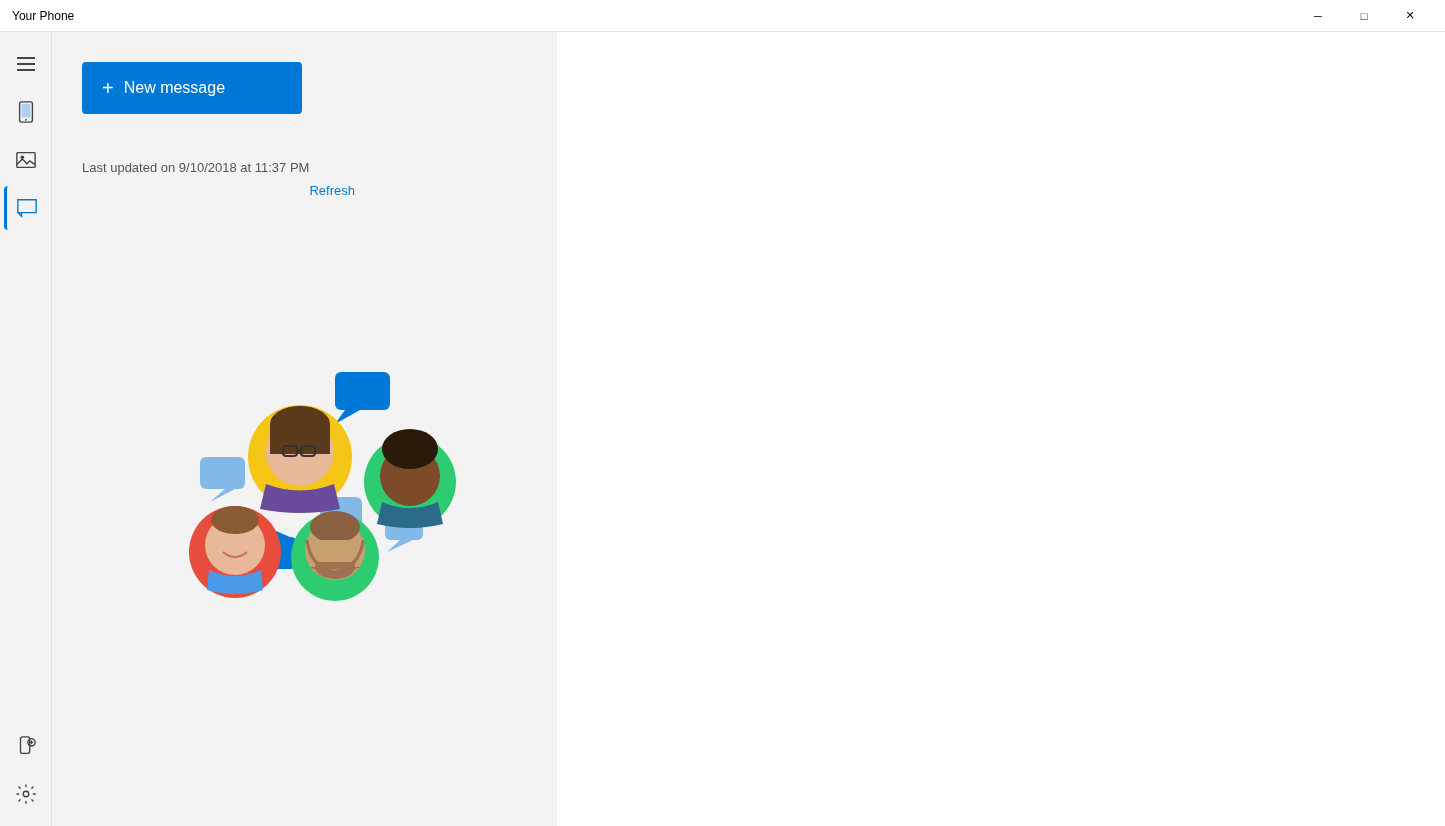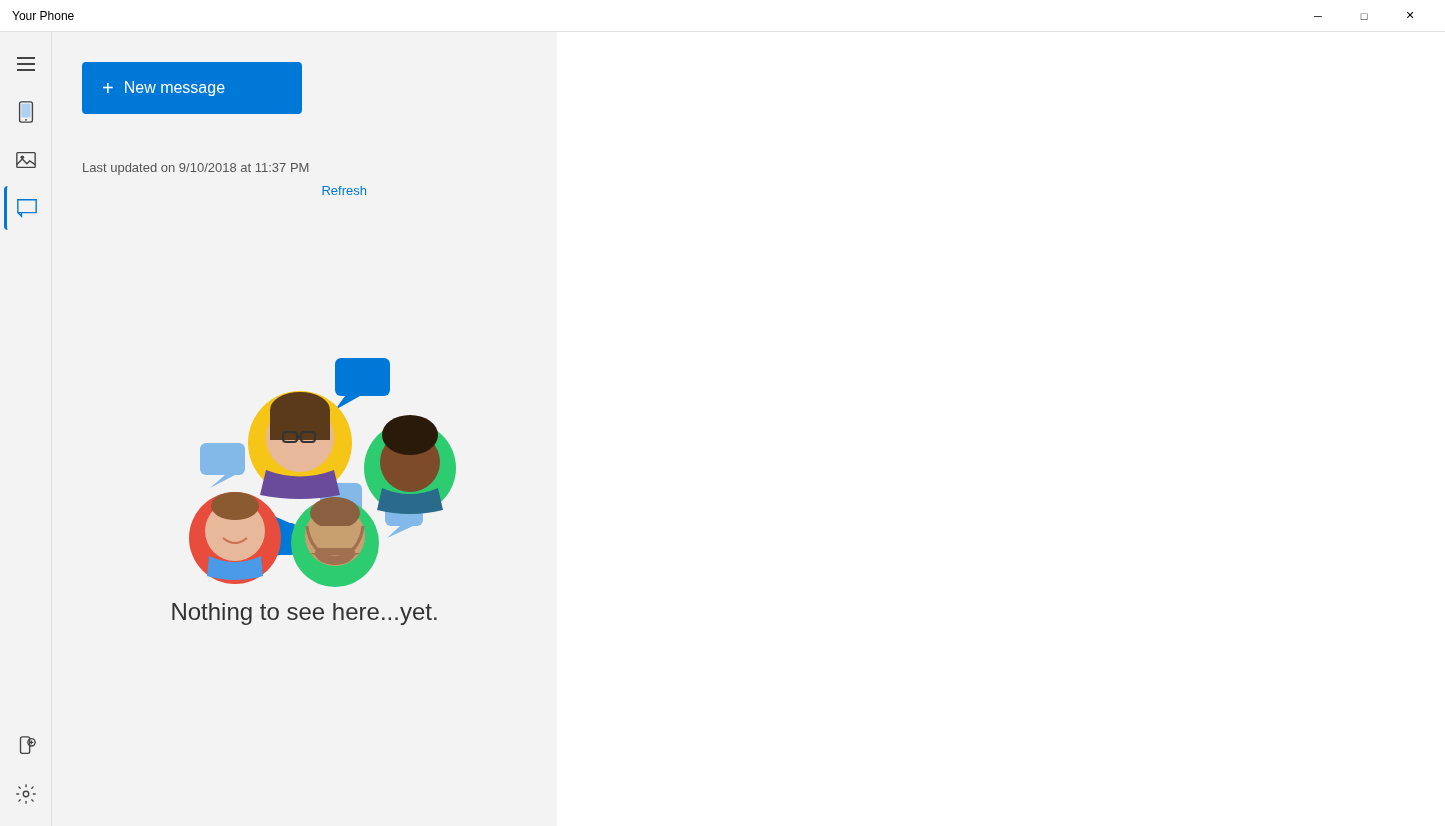--- a/index.html
+++ b/index.html
@@ -132,21 +132,20 @@
       font-weight: 400;
     }
     .plus-icon {
       font-size: 20px;
       font-weight: 300;
     }
 
     .update-bar {
       display: flex;
       align-items: center;
-      gap: 12px;
       margin-top: 22px;
       font-size: 13px;
       color: #555;
     }
     .refresh-link {
       color: #0078d7;
       cursor: pointer;
       text-decoration: none;
       font-size: 13px;
       margin-top: 47px;
@@ -322,21 +321,20 @@
           <path d="M168 210 Q190 225 212 210" fill="#a07050" stroke="none"></path>
 
           <circle cx="90" cy="200" r="46" fill="#e74c3c"></circle>
           <circle cx="90" cy="193" r="30" fill="#e8b89a"></circle>
           <ellipse cx="90" cy="168" rx="24" ry="14" fill="#8a5a30"></ellipse>
 
           <path d="M78 200 Q90 210 102 200" fill="none" stroke="#c87050" stroke-width="2"></path>
           <path d="M64 218 Q90 230 116 218 L118 238 Q90 246 62 238Z" fill="#4a9ae8"></path>
         </svg>
 
-        <span class="empty-text">Nothing to see here...yet.</span>
       </div>
 
     </div>
 
     <div class="right-panel"></div>
 
   </div>
 </div>
 
 </body></html>

